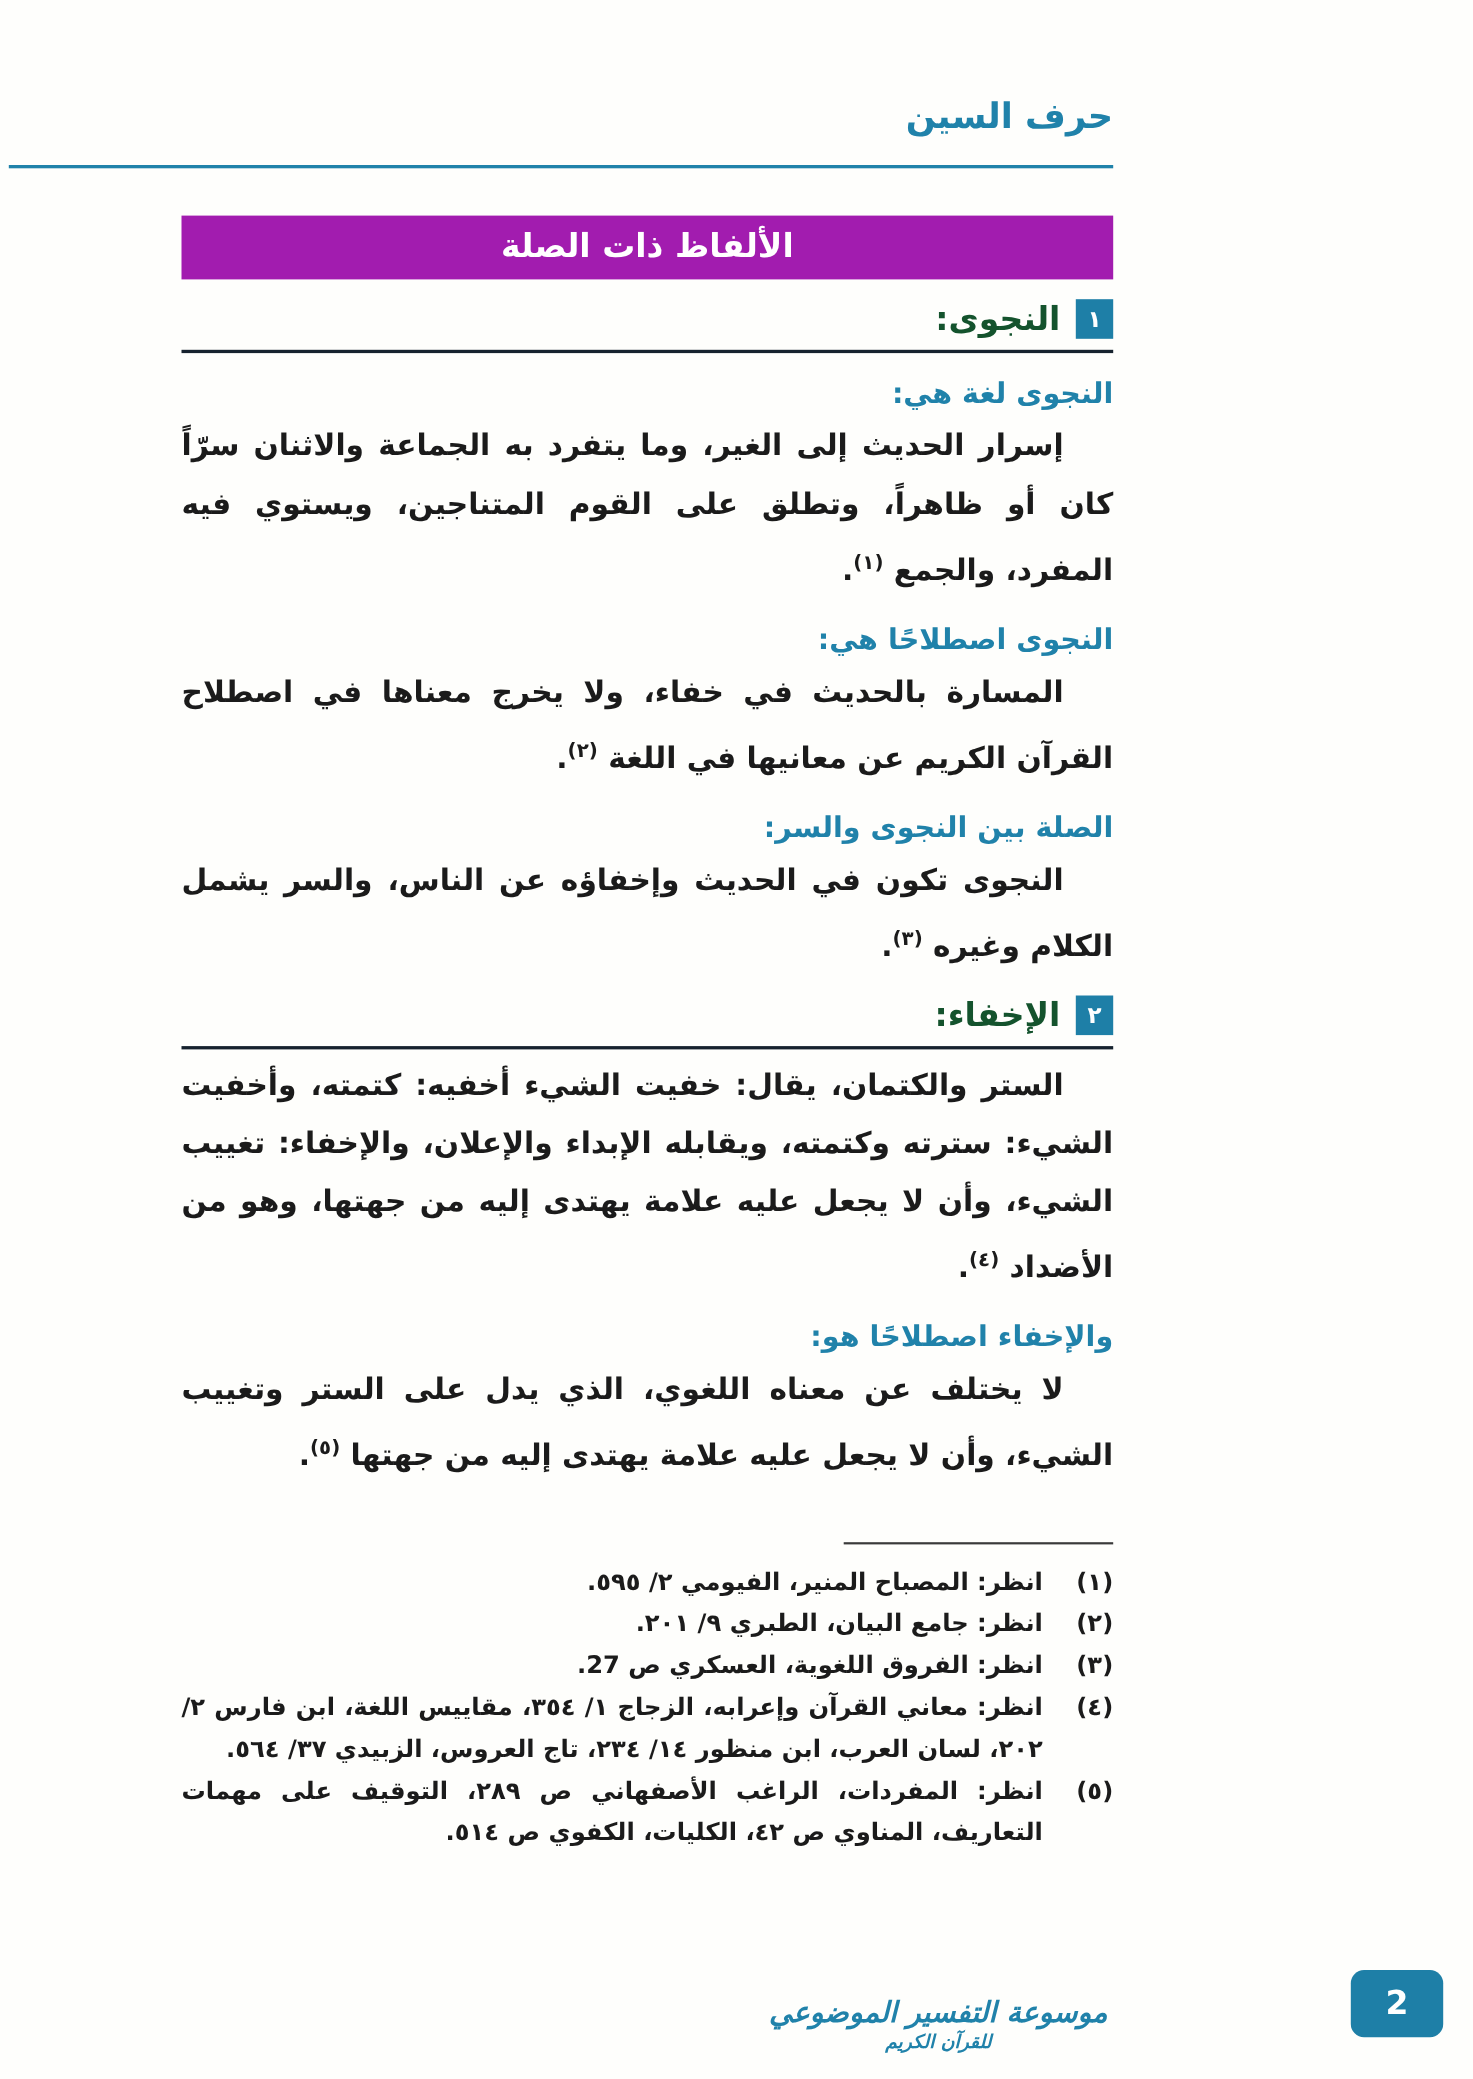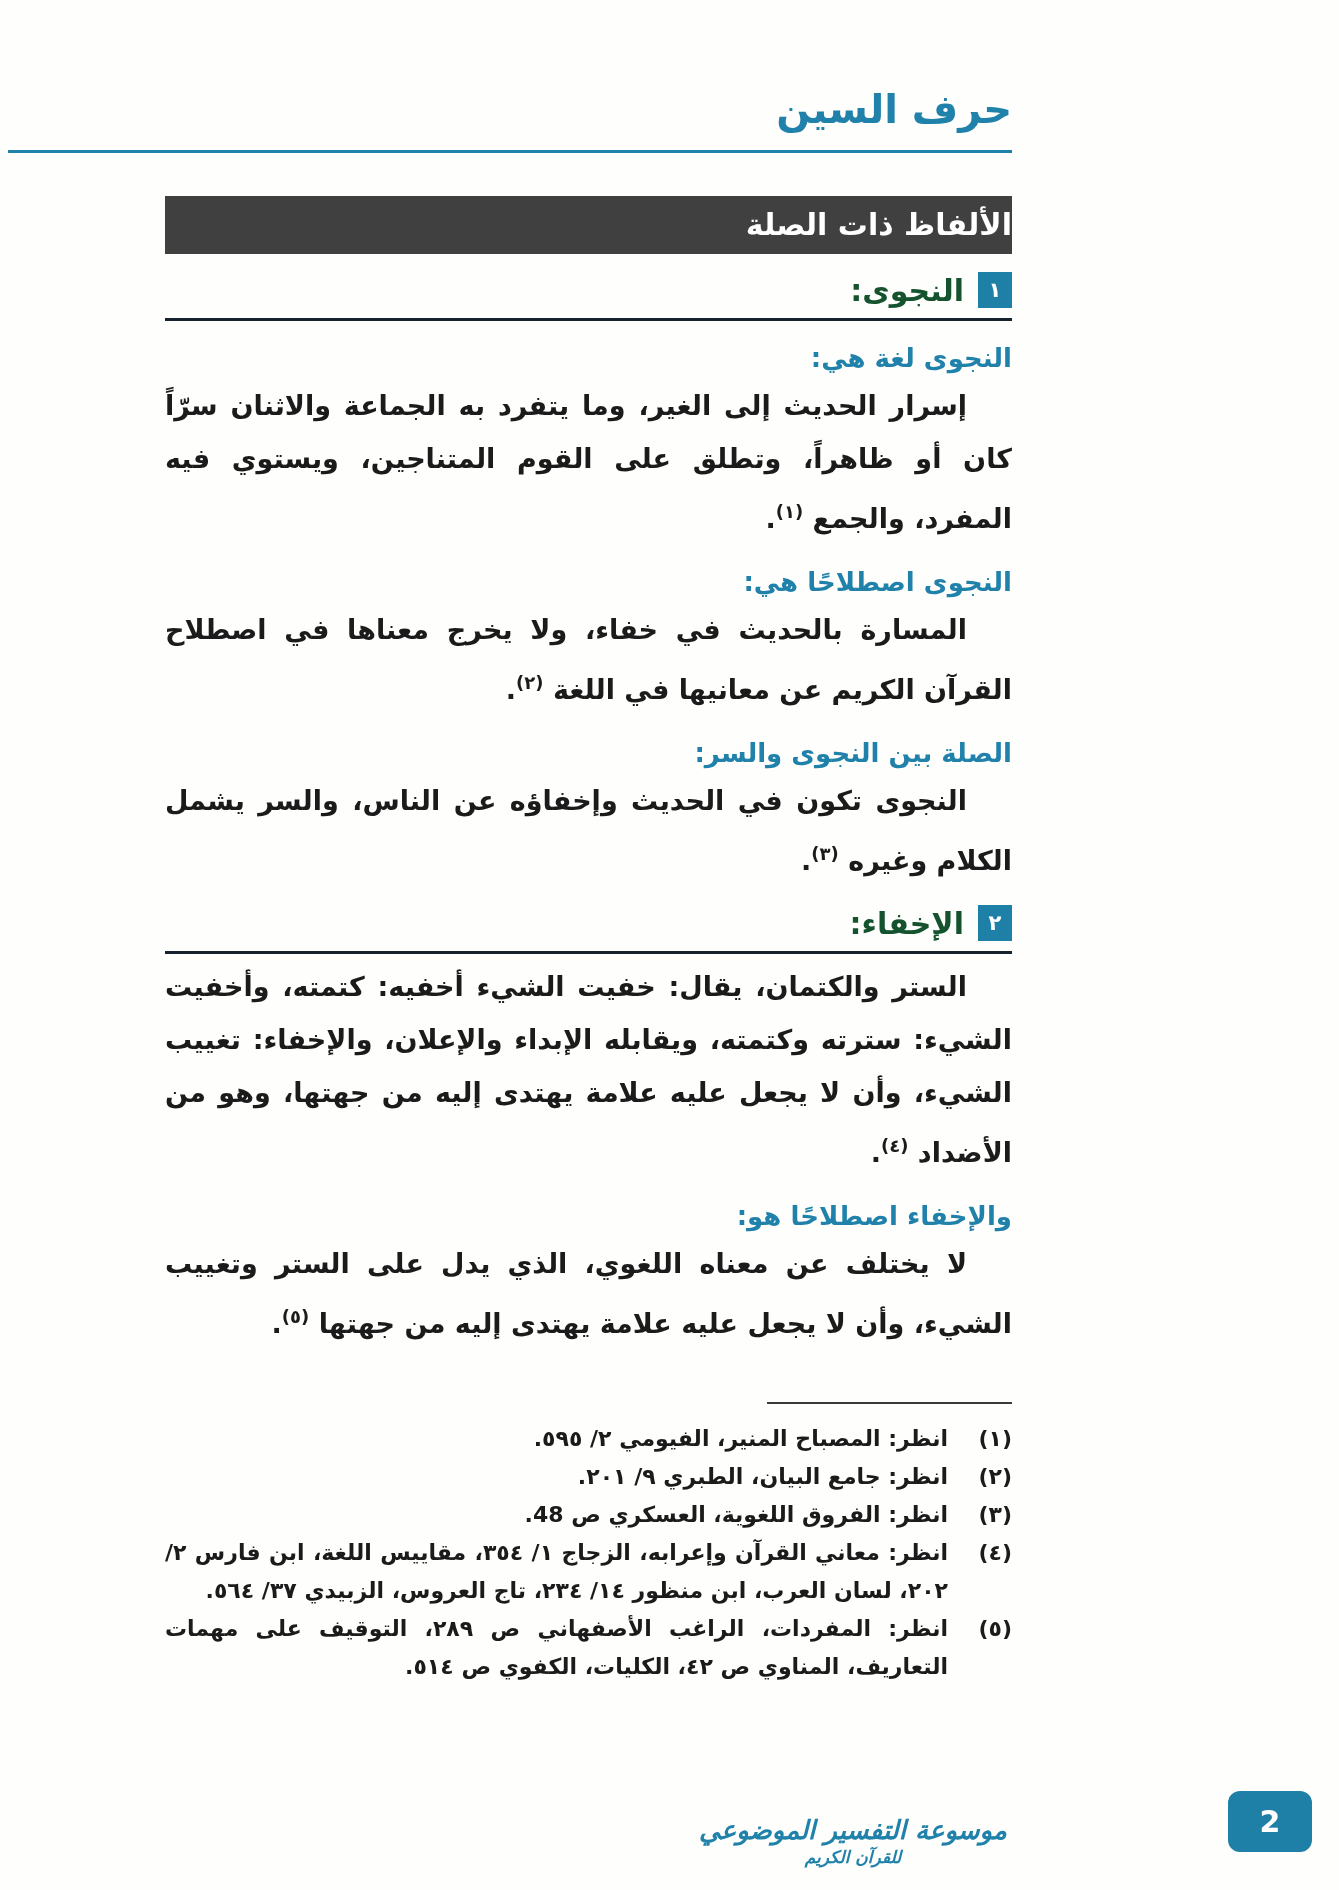--- a/index.html
+++ b/index.html
@@ -19,21 +19,21 @@
   .page {
     position: absolute;
     inset: 0;
     background: #fefefc;
   }
   .chapter-title {
     position: absolute;
     top: 86px;
     right: 327px;
     color: #2082aa;
-    font-size: 40px;
+    font-size: 32px;
     font-weight: bold;
     letter-spacing: 1px;
   }
   .header-rule {
     position: absolute;
     top: 150px;
     left: 8px;
     right: 327px;
     height: 3px;
     background: #2082aa;
@@ -41,22 +41,23 @@
   .content {
     position: absolute;
     top: 152px;
     right: 327px;
     left: 165px;
   }
   .banner {
     margin-top: 44px;
     height: 58px;
     line-height: 58px;
-    background: #404040;
+    background: #a21caf;
     color: #ffffff;
+    text-align: center;
     font-size: 30px;
     font-weight: bold;
   }
   .section-header {
     display: flex;
     align-items: center;
     gap: 14px;
     margin-top: 18px;
     padding-bottom: 10px;
     border-bottom: 3px solid #16222e;
@@ -195,21 +196,21 @@
       <div class="footnote">
         <span class="num">(١)</span>
         <span class="fntext">انظر: المصباح المنير، الفيومي ٢/ ٥٩٥.</span>
       </div>
       <div class="footnote">
         <span class="num">(٢)</span>
         <span class="fntext">انظر: جامع البيان، الطبري ٩/ ٢٠١.</span>
       </div>
       <div class="footnote">
         <span class="num">(٣)</span>
-        <span class="fntext">انظر: الفروق اللغوية، العسكري ص 48.</span>
+        <span class="fntext">انظر: الفروق اللغوية، العسكري ص 27.</span>
       </div>
       <div class="footnote">
         <span class="num">(٤)</span>
         <span class="fntext">انظر: معاني القرآن وإعرابه، الزجاج ١/ ٣٥٤، مقاييس اللغة، ابن فارس ٢/ ٢٠٢، لسان العرب، ابن منظور ١٤/ ٢٣٤، تاج العروس، الزبيدي ٣٧/ ٥٦٤.</span>
       </div>
       <div class="footnote">
         <span class="num">(٥)</span>
         <span class="fntext">انظر: المفردات، الراغب الأصفهاني ص ٢٨٩، التوقيف على مهمات التعاريف، المناوي ص ٤٢، الكليات، الكفوي ص ٥١٤.</span>
       </div>
     </div>

